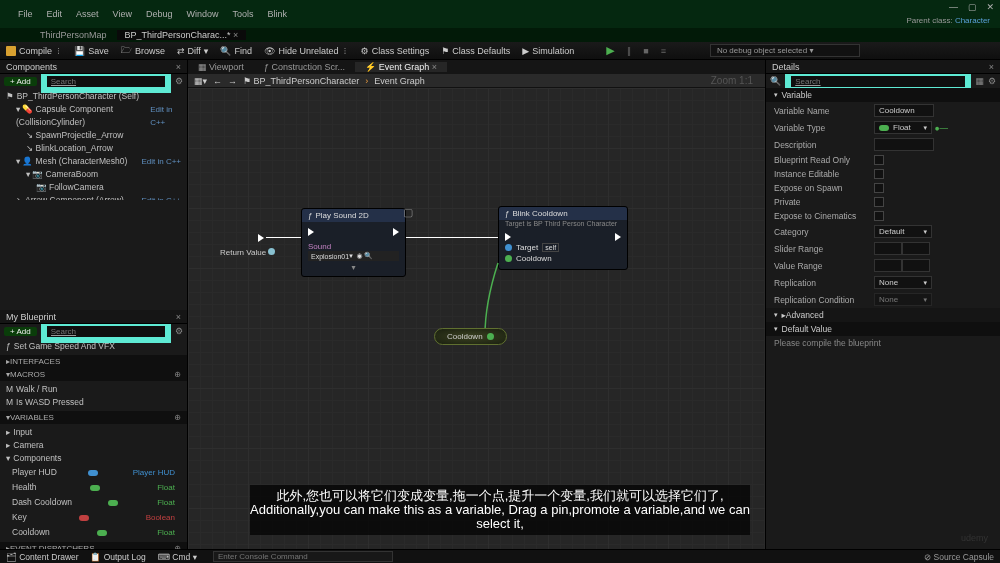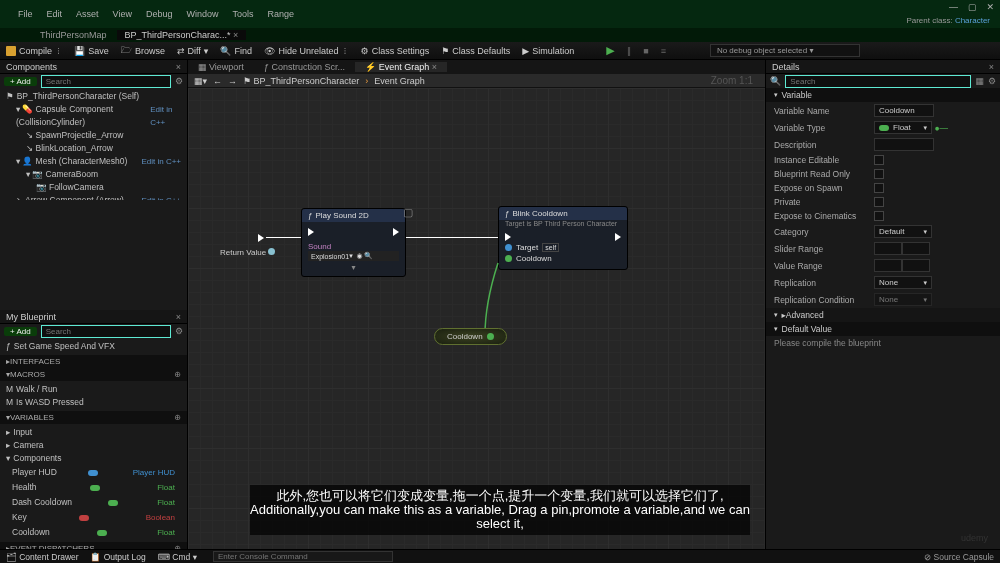--- a/index.html
+++ b/index.html
@@ -18,21 +18,21 @@
 .compile-ico { background: #d8a030; border-radius: 1px; }
 .play-ico { color: #4caf50; }
 .debug-search { background: #111; border: 1px solid #333; padding: 1px 6px; color: #999; font-size: 8px; width: 150px; }
 .main { display: flex; height: 495px; }
 
 .leftcol { width: 188px; background: #1a1a1a; display: flex; flex-direction: column; border-right: 1px solid #000; }
 .panel-hdr { height: 14px; background: #151515; display: flex; align-items: center; padding: 0 6px; color: #ccc; font-size: 9px; border-bottom: 1px solid #000; position: relative; }
 .panel-hdr .close { position: absolute; right: 6px; color: #888; }
 .add-row { height: 14px; display: flex; align-items: center; padding: 0 4px; gap: 4px; }
 .add-btn { background: #0a3d0a; color: #eee; padding: 0 6px; font-size: 8px; border-radius: 2px; cursor: pointer; }
-.search-sm { flex: 1; background: #0f0f0f; border: 1px solid #5eead4; color: #999; font-size: 8px; padding: 1px 4px; }
+.search-sm { flex: 1; background: #0f0f0f; border: 6px solid #5eead4; color: #999; font-size: 8px; padding: 1px 4px; text-decoration: underline; }
 .gear { color: #888; cursor: pointer; }
 .tree { padding: 2px 4px; font-size: 8.5px; line-height: 13px; overflow: hidden; }
 .tree-row { display: flex; align-items: center; gap: 3px; padding-left: 2px; cursor: pointer; }
 .tree-row .ind1 { margin-left: 10px; }
 .tree-row .ind2 { margin-left: 20px; }
 .edit-cpp { color: #6090c0; font-size: 8px; margin-left: auto; margin-right: 2px; }
 .section-hdr { background: #0f0f0f; padding: 2px 6px; font-size: 8px; color: #aaa; text-transform: uppercase; display: flex; align-items: center; }
 .section-hdr .plus { margin-left: auto; color: #888; }
 .var-row { display: flex; align-items: center; padding: 1px 8px; font-size: 8.5px; }
 .var-pill { width: 10px; height: 6px; border-radius: 3px; margin-right: 6px; }
@@ -78,21 +78,21 @@
 <body>
 
 <div class="titlebar">
   <span>File</span>
   <span>Edit</span>
   <span>Asset</span>
   <span>View</span>
   <span>Debug</span>
   <span>Window</span>
   <span>Tools</span>
-  <span>Range</span>
+  <span>Blink</span>
   <div class="window-ctrl">
     <span>—</span>
     <span>▢</span>
     <span>✕</span>
   </div>
 </div>
 
 <div class="filetabs">
   <div class="filetab">ThirdPersonMap</div>
   <div class="filetab active"><span>BP_ThirdPersonCharac...*</span> <span style="color:#888;">×</span></div>
@@ -303,25 +303,25 @@
       </div>
     <div class="detail-row"><span class="detail-label">Variable Type</span><div class="dropdown-box">
           <span class="var-pill" style="background:#4caf50;margin-right:4px;"></span>
           <span>Float</span>
         </div>&nbsp;<span style="color:#4caf50;">●—</span></div>
     <div class="detail-row">
         <span class="detail-label">Description</span>
         <input class="val-box" style="">
       </div>
     <div class="detail-row">
+        <span class="detail-label">Blueprint Read Only</span>
+        <div class="checkbox"></div>
+      </div>
+    <div class="detail-row">
         <span class="detail-label">Instance Editable</span>
-        <div class="checkbox"></div>
-      </div>
-    <div class="detail-row">
-        <span class="detail-label">Blueprint Read Only</span>
         <div class="checkbox"></div>
       </div>
     <div class="detail-row">
         <span class="detail-label">Expose on Spawn</span>
         <div class="checkbox"></div>
       </div>
     <div class="detail-row">
         <span class="detail-label">Private</span>
         <div class="checkbox"></div>
       </div>

